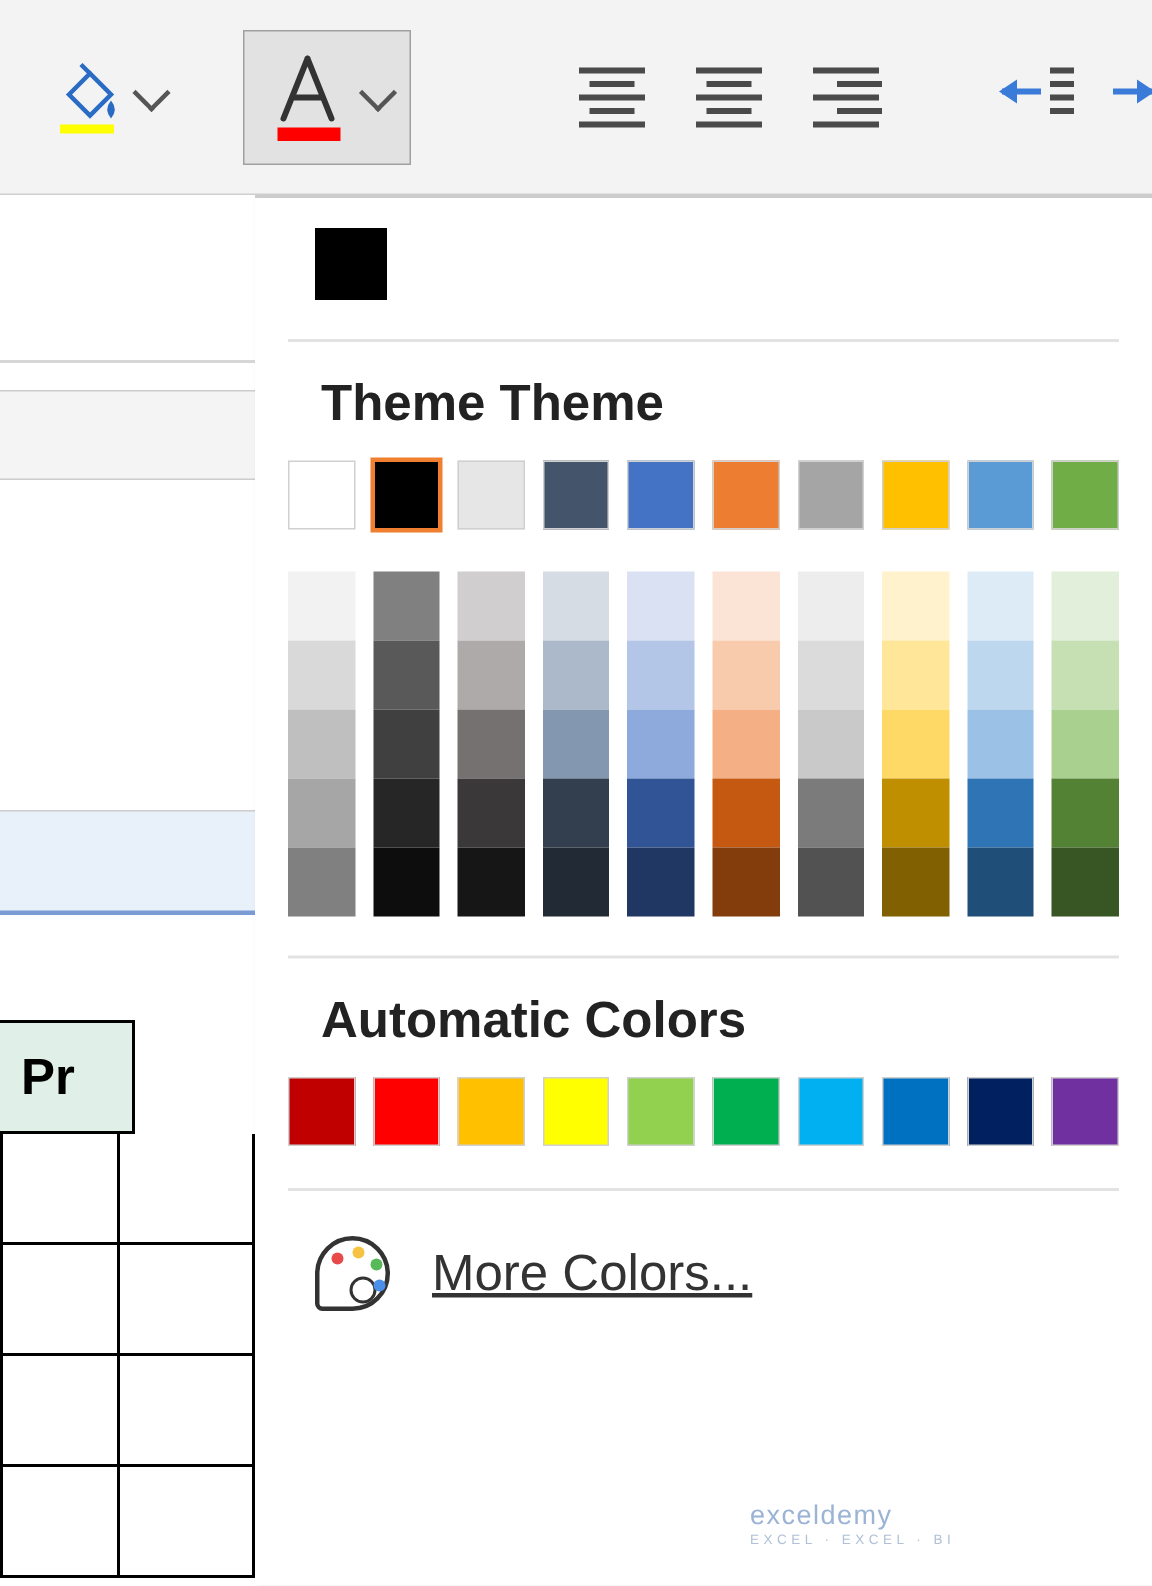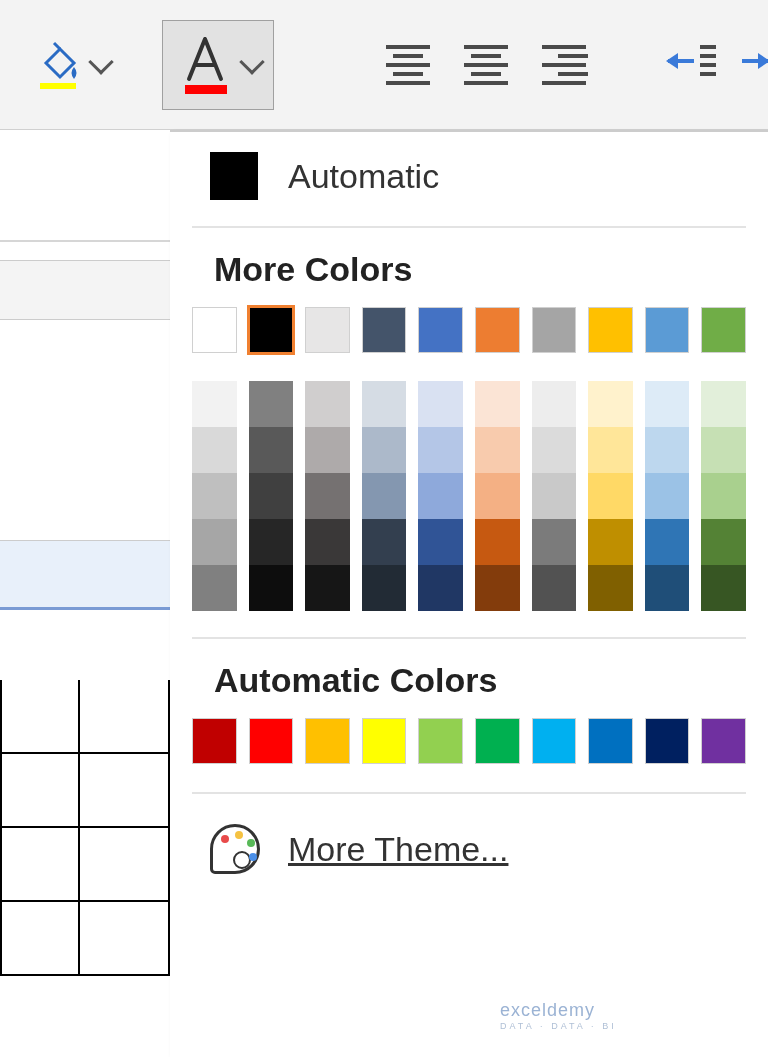--- a/index.html
+++ b/index.html
@@ -252,20 +252,23 @@
     </div>
   </div>
 </div>
 
 <div class="bg-gridline"></div>
 <div class="greyhdr" style="top:260px;height:60px;"></div>
 <div class="selband"></div>
 
 <div class="hdrcells-wrap">
   <div style="display:flex;">
+    <div class="hdrcell" style="width:90px;justify-content:flex-start;padding-left:14px;border-left:none;">
+      <span>Pr</span>
+    </div>
   </div>
   <div style="display:flex;">
       <div class="datacell" style="width:80px;"></div>
       <div class="datacell" style="width:90px;border-left:none;"></div>
     </div>
   <div style="display:flex;">
       <div class="datacell" style="width:80px;"></div>
       <div class="datacell" style="width:90px;border-left:none;"></div>
     </div>
   <div style="display:flex;">
@@ -274,24 +277,23 @@
     </div>
   <div style="display:flex;">
       <div class="datacell" style="width:80px;"></div>
       <div class="datacell" style="width:90px;border-left:none;"></div>
     </div>
 </div>
 
 <div class="color-panel">
   <div class="panel-row">
     <div class="auto-swatch"></div>
-    <div class="auto-label">Automatic</div>
   </div>
   <div class="divider"></div>
-  <div class="section-title">More Colors</div>
+  <div class="section-title">Theme Theme</div>
   <div class="swatch-row" id="theme-row">
       <div class="swatch" style="background: rgb(255, 255, 255);"></div>
       <div class="swatch sel" style="background: rgb(0, 0, 0);"></div>
       <div class="swatch" style="background: rgb(231, 230, 230);"></div>
       <div class="swatch" style="background: rgb(68, 84, 106);"></div>
       <div class="swatch" style="background: rgb(68, 114, 196);"></div>
       <div class="swatch" style="background: rgb(237, 125, 49);"></div>
       <div class="swatch" style="background: rgb(165, 165, 165);"></div>
       <div class="swatch" style="background: rgb(255, 192, 0);"></div>
       <div class="swatch" style="background: rgb(91, 155, 213);"></div>
@@ -384,19 +386,19 @@
       <div class="swatch" style="background: rgb(112, 48, 160);"></div>
     </div>
   <div class="divider" style="margin-top:10px;"></div>
   <div class="more-row">
     <div class="palette-icon">
       <div class="d" style="left:8px;top:8px;background:#e84a4a;"></div>
       <div class="d" style="left:22px;top:4px;background:#f5c242;"></div>
       <div class="d" style="left:34px;top:12px;background:#58b958;"></div>
       <div class="d" style="left:36px;top:26px;background:#4a8fe8;"></div>
     </div>
-    <div class="more-text">More Theme...</div>
+    <div class="more-text">More Colors...</div>
   </div>
   <div class="watermark">
     <span>exceldemy</span>
-    <small>DATA · DATA · BI</small>
+    <small>EXCEL · EXCEL · BI</small>
   </div>
 </div>
 
 </body></html>

